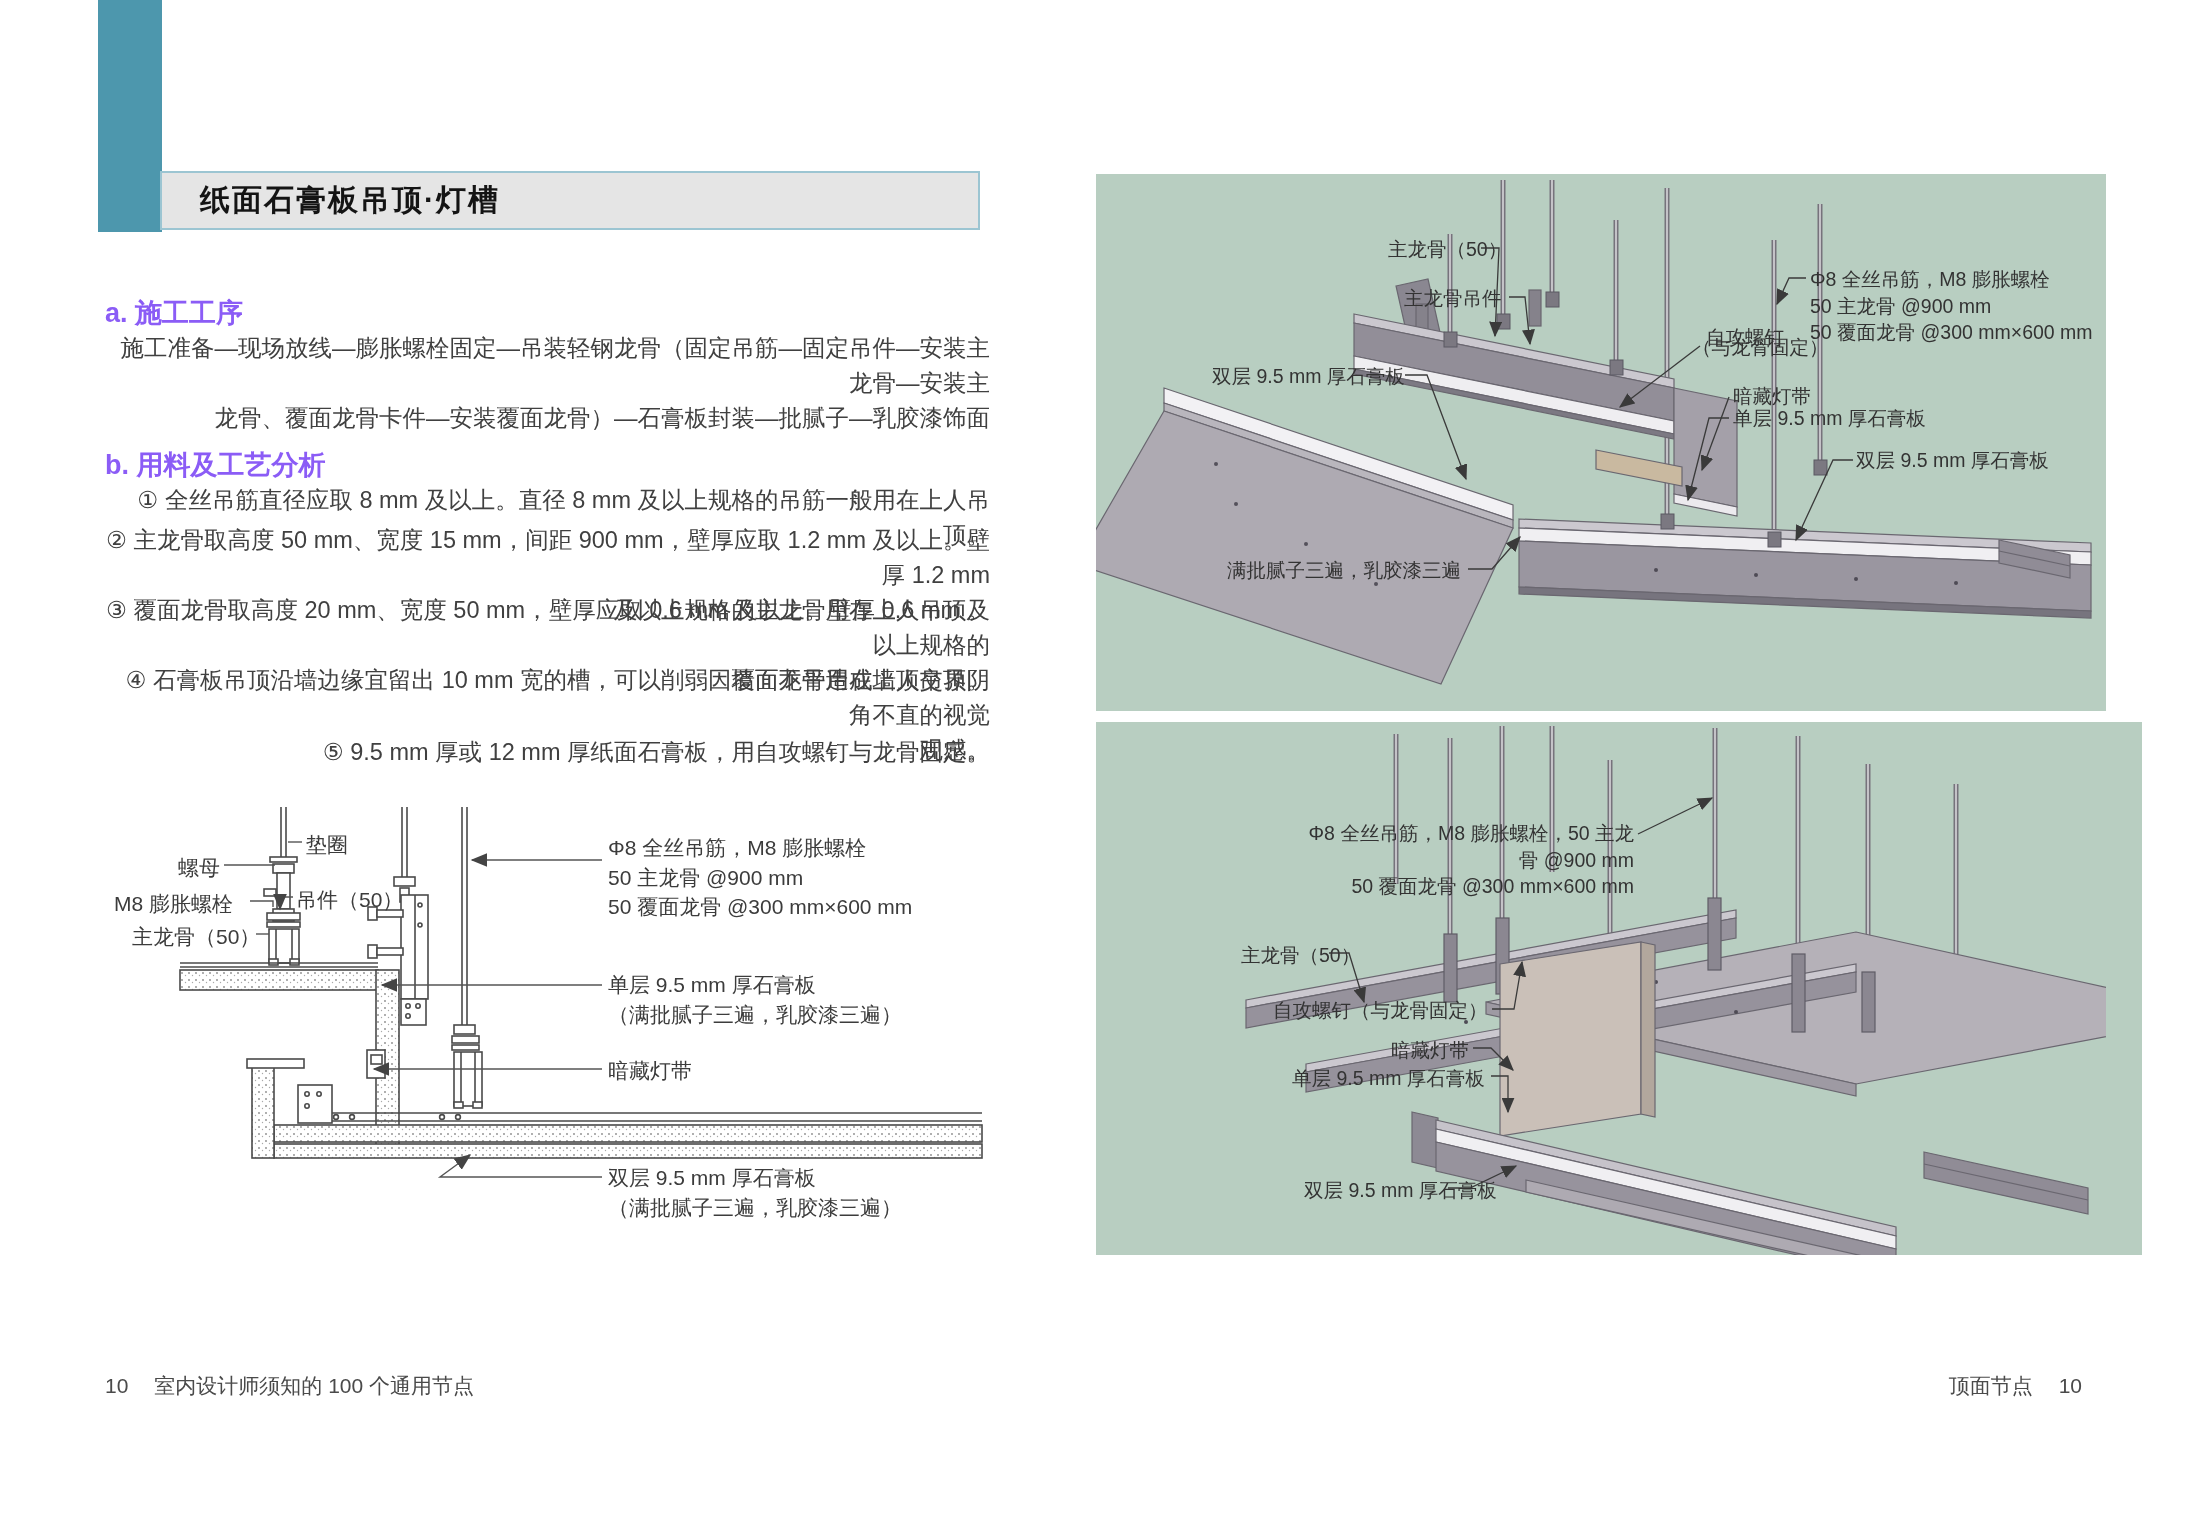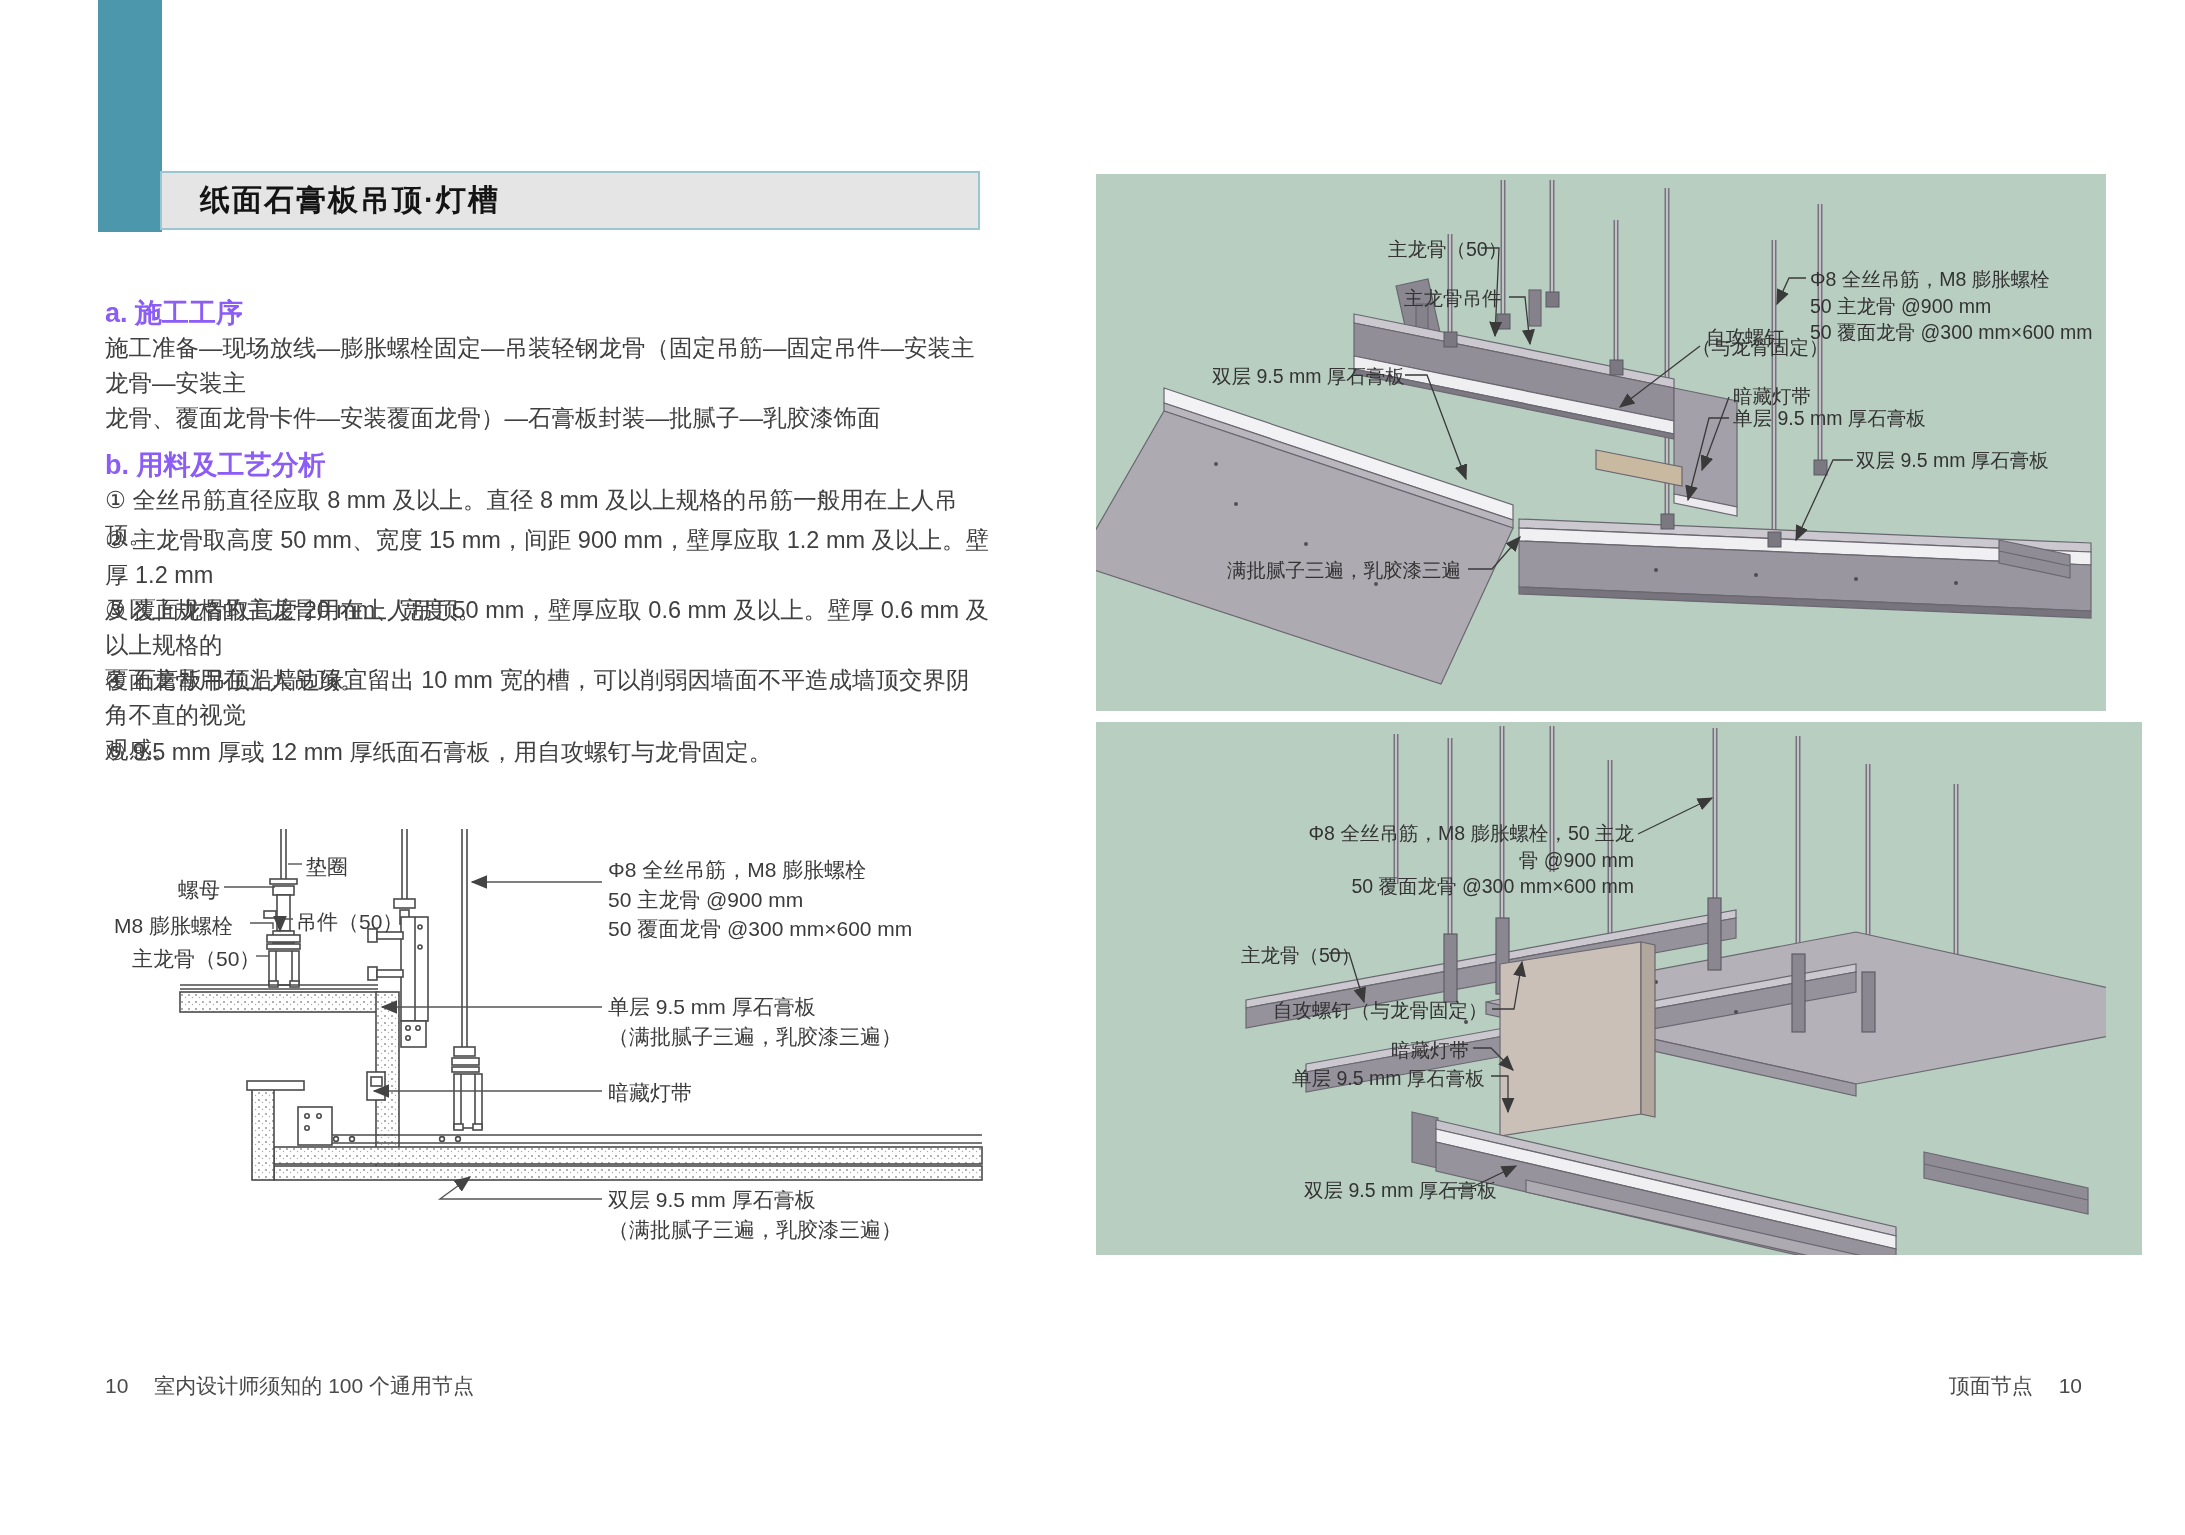--- a/index.html
+++ b/index.html
@@ -9,23 +9,23 @@
     overflow:hidden;
   }
   .abs{position:absolute;}
   
   .teal-block{left:98px;top:0;width:64px;height:232px;background:#4d97ad;}
   .sec-num{left:98px;top:184px;width:88px;text-align:center;color:#fff;font-size:34px;font-weight:bold;padding-left:46px;}
   .title-box{left:160px;top:171px;width:820px;height:59px;border:2px solid #9cc5d2;background:#e5e5e5;display:flex;align-items:center;box-sizing:border-box;}
   .title-text{margin-left:38px;font-size:30px;font-weight:bold;color:#141414;letter-spacing:2px;}
   
   .h-ab{left:105px;font-size:27px;font-weight:bold;color:#8b5cf6;text-align:right;}
-  .body-t{left:105px;width:885px;font-size:23.5px;line-height:35px;color:#404040;white-space:pre-line;}
-  
-  .dwrap{left:110px;top:825px;width:880px;height:430px;text-decoration:underline;}
+  .body-t{left:105px;width:885px;font-size:23.5px;line-height:35px;color:#404040;white-space:pre-line;text-align:right;}
+  
+  .dwrap{left:110px;top:803px;width:880px;height:430px;text-decoration:underline;}
   .lbl{position:absolute;font-size:21px;color:#3c3c3c;line-height:29.5px;white-space:pre-line;}
   
   .gpanel{left:1096px;width:1010px;background:#b8cec1;overflow:hidden;}
   .plbl{position:absolute;font-size:19.5px;color:#333;line-height:26.5px;white-space:pre-line;}
   
   .foot{top:1372px;font-size:21px;color:#4a4a4a;}
   .foot .pg{margin-right:26px;}
   .foot .pg2{margin-left:26px;}
   svg{position:absolute;left:0;top:0;}
 </style>

